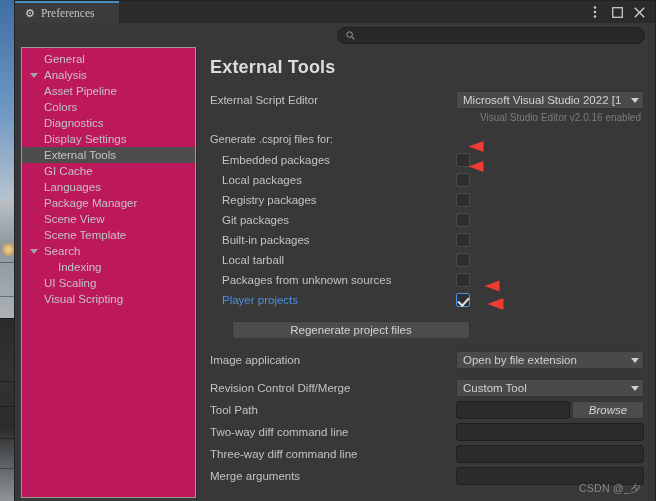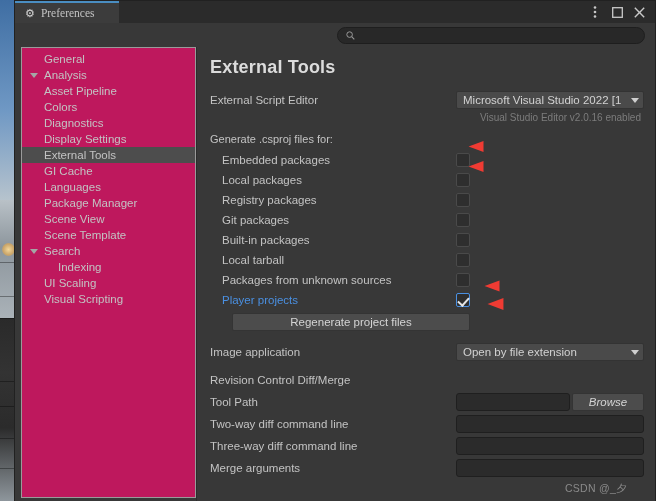--- a/index.html
+++ b/index.html
@@ -306,21 +306,21 @@
 
   .spacer-8 { height: 8px; }
   .spacer-6 { height: 6px; }
 
   
   #arrows { position: absolute; inset: 0; pointer-events: none; }
 
   
   #watermark {
     position: absolute;
-    right: 28px;
+    right: 14px;
     bottom: 6px;
     color: #8a8a8a;
     font-size: 10.5px;
     letter-spacing: .3px;
     white-space: nowrap;
   }
 </style>
 </head>
 <body>
 
@@ -478,38 +478,42 @@
           <div class="cb-row">
             <div class="cb-label">Packages from unknown sources</div>
             <div class="checkbox"></div>
           </div>
           <div class="cb-row highlight">
             <div class="cb-label">Player projects</div>
             <div class="checkbox checked"></div>
           </div>
         </div>
 
-      <div class="row" style="margin-top:2px;">
+      <div class="row" style="margin-top:10px;">
         <div class="btn" id="regen-btn">Regenerate project files</div>
       </div>
 
       <div class="spacer-8"></div>
 
       <div class="row">
         <div class="row-label lbl-w">Image application</div>
         <div class="dropdown">
           <span class="dd-text">Open by file extension</span>
           <span class="dd-caret"></span>
         </div>
       </div>
 
       <div class="spacer-6"></div>
 
       <div class="row">
         <div class="row-label lbl-w">Revision Control Diff/Merge</div>
+        <div class="dropdown">
+          <span class="dd-text">Custom Tool</span>
+          <span class="dd-caret"></span>
+        </div>
       </div>
 
       <div class="row">
         <div class="row-label lbl-w">Tool Path</div>
         <input class="textfield tf-short" type="text" value="" style="">
         <div class="btn" id="browse-btn">Browse</div>
       </div>
 
       <div class="row">
         <div class="row-label lbl-w">Two-way diff command line</div>

